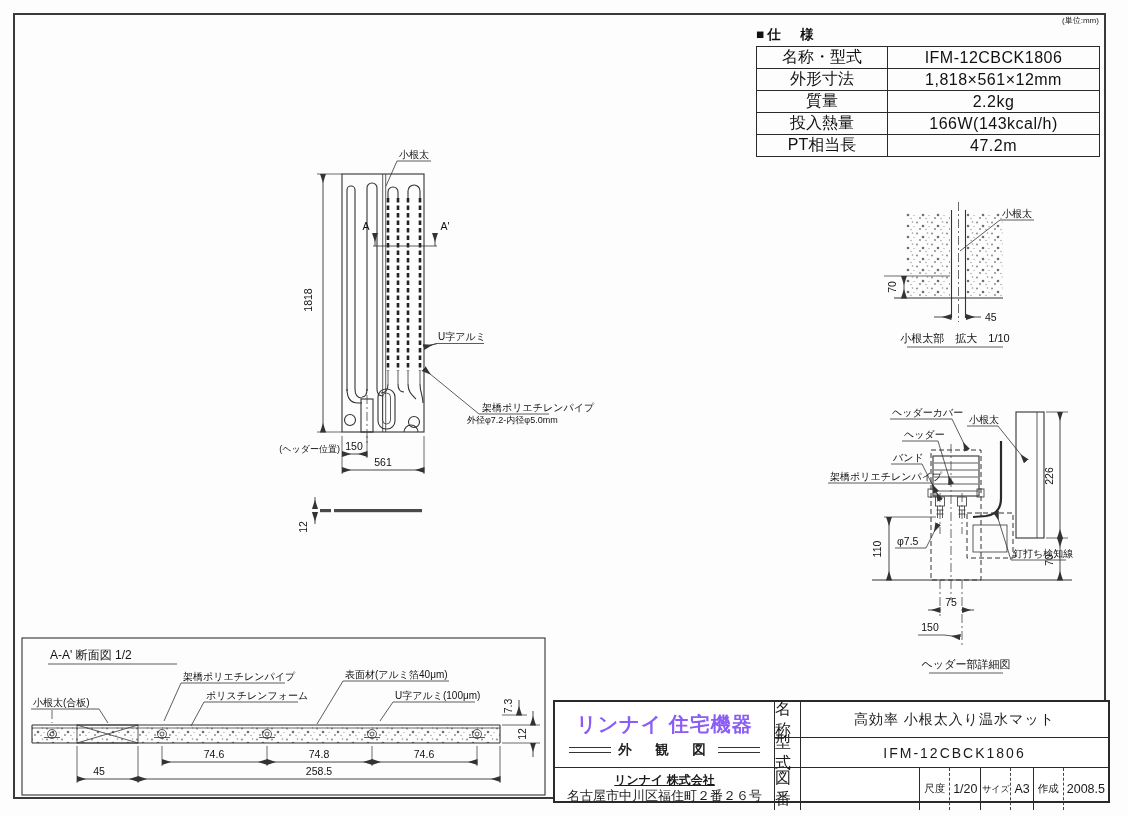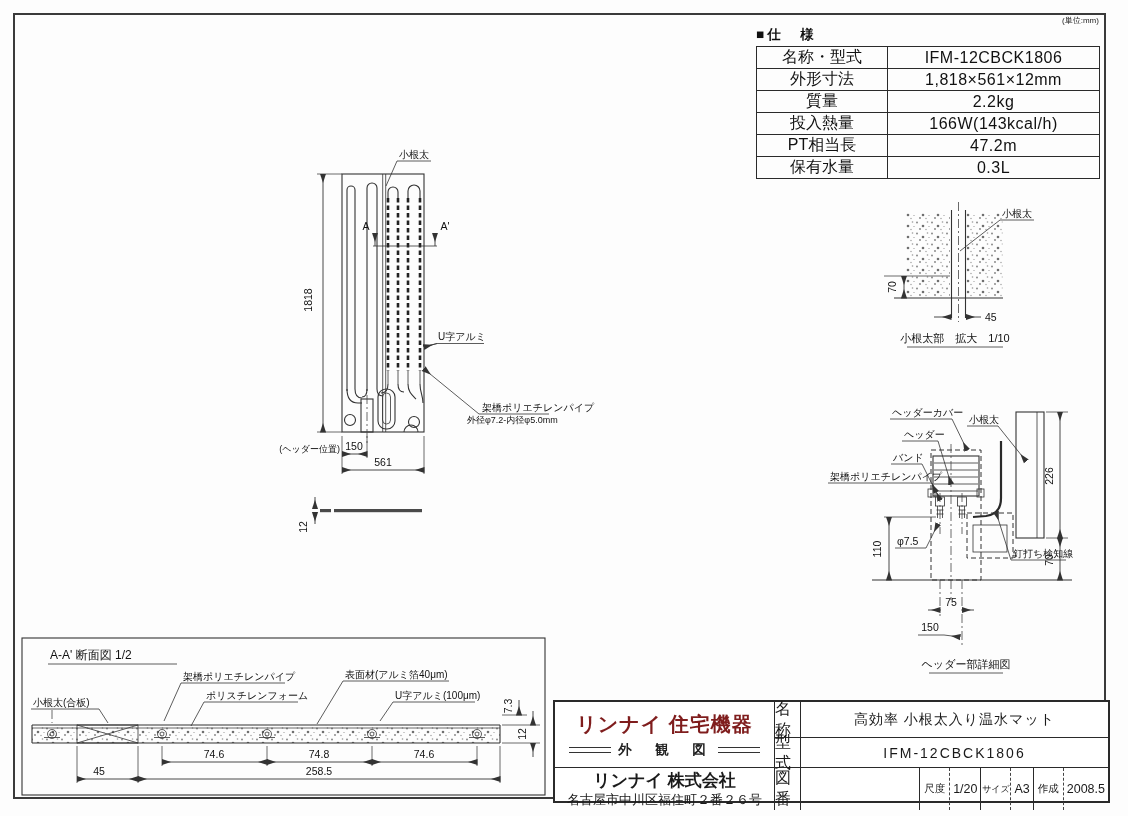--- a/index.html
+++ b/index.html
@@ -17,27 +17,27 @@
   td.sl{width:126px;}
   td.sv{font-size:11px;letter-spacing:.5px;}
   
   .tb{position:absolute;left:553px;top:700px;width:557px;height:103px;background:#fff;
       border:2px solid #2a2a2a;box-sizing:border-box;display:grid;
       grid-template-columns:220px 26px 1fr;grid-template-rows:36px 30px 1fr;}
   .tb div{box-sizing:border-box;}
   .cell{display:flex;align-items:center;justify-content:center;}
   .logo{grid-column:1;grid-row:1/3;border-right:1.5px solid #2a2a2a;border-bottom:1.5px solid #2a2a2a;
         display:flex;flex-direction:column;align-items:center;justify-content:center;gap:3px;}
-  .brand{font-size:20px;font-weight:bold;letter-spacing:1px;color:#7f1d1d;}
+  .brand{font-size:20px;font-weight:bold;letter-spacing:1px;color:#8b5cf6;}
   .type-row{display:flex;align-items:center;gap:7px;}
   .dline{width:42px;height:4px;border-top:1.5px solid #333;border-bottom:1.5px solid #333;}
   .dtype{font-size:13.5px;letter-spacing:5px;font-weight:bold;color:#222;}
   .company-cell{grid-column:1;grid-row:3;border-right:1.5px solid #2a2a2a;
         display:flex;flex-direction:column;align-items:center;justify-content:center;line-height:1.25;}
-  .company{font-size:17px;font-weight:bold;}
+  .company{font-size:12px;font-weight:bold;text-decoration:underline;}
   .address{font-size:13px;}
   .flbl{border-right:1.5px solid #2a2a2a;border-bottom:1.5px solid #2a2a2a;font-size:16px;}
   .flbl.last{border-bottom:none;}
   .fval{border-bottom:1.5px solid #2a2a2a;font-size:14px;letter-spacing:1px;}
   .fval.model{letter-spacing:2px;}
   .numrow{display:flex;align-items:stretch;}
   .numrow .sp{flex:1;}
   .numrow div{display:flex;align-items:center;justify-content:center;white-space:nowrap;}
   .g-l{width:30px;font-size:10.5px;border-left:1.5px solid #2a2a2a;}
   .g-l.sm{font-size:9px;}
@@ -83,24 +83,20 @@
           <td class="sv">2.2kg</td>
           </tr>
         <tr>
           <td class="sl">投入熱量</td>
           <td class="sv">166W(143kcal/h)</td>
           </tr>
         <tr>
           <td class="sl">PT相当長</td>
           <td class="sv">47.2m</td>
           </tr>
-        <tr>
-          <td class="sl">保有水量</td>
-          <td class="sv">0.3L</td>
-          </tr>
       </tbody>
     </table>
   </div>
 
   <svg class="draw" width="1128" height="816" viewBox="0 0 1128 816">
     <defs>
       <marker id="arr" viewBox="0 0 10 8" refX="9.5" refY="4" markerWidth="10" markerHeight="8" orient="auto-start-reverse" markerUnits="userSpaceOnUse">
         <path d="M0.5,4 L10,0.9 L10,7.1 Z" fill="#333"></path>
       </marker>
       <pattern id="stip" width="15" height="11" patternUnits="userSpaceOnUse">

